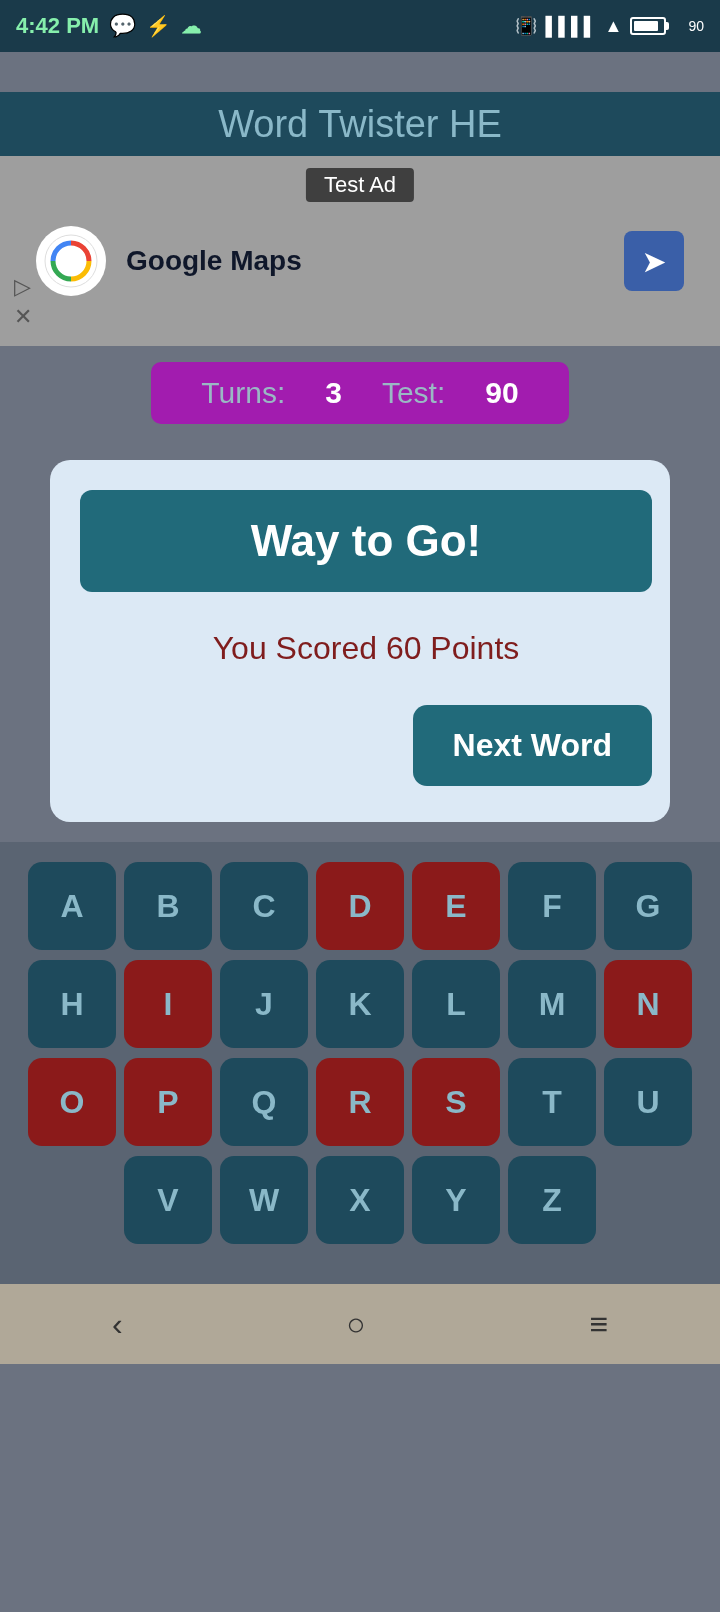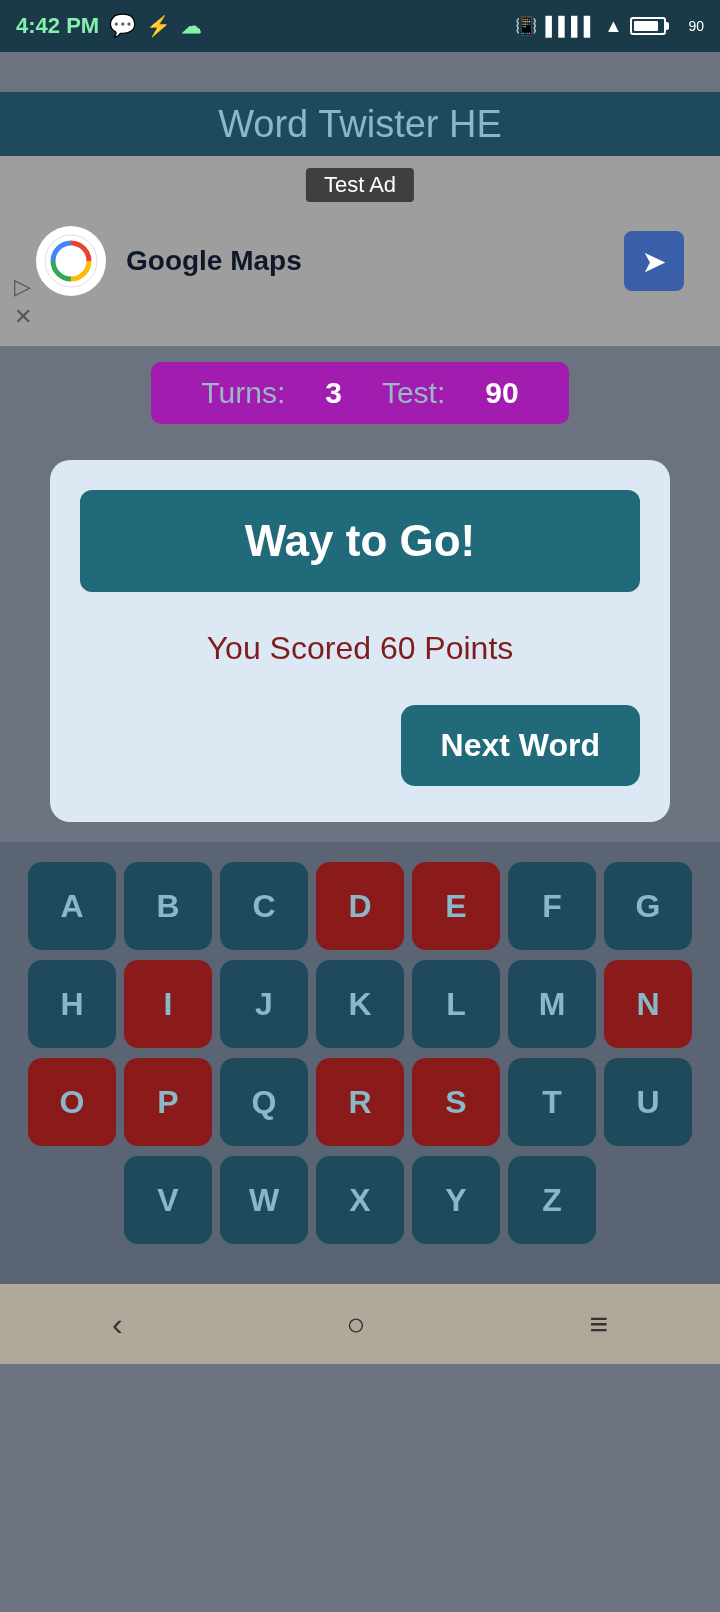--- a/index.html
+++ b/index.html
@@ -192,21 +192,21 @@
       color: white;
       font-weight: bold;
     }
 
     
     .modal-card {
       width: 620px;
       margin: 20px auto;
       background: #dce9f5;
       border-radius: 20px;
-      padding: 30px 30px 36px 30px;
+      padding: 30px 18px 36px 30px;
       display: flex;
       flex-direction: column;
       align-items: center;
       gap: 28px;
     }
     .modal-title-bar {
       width: 100%;
       background: #216a7a;
       border-radius: 12px;
       padding: 26px 20px;

